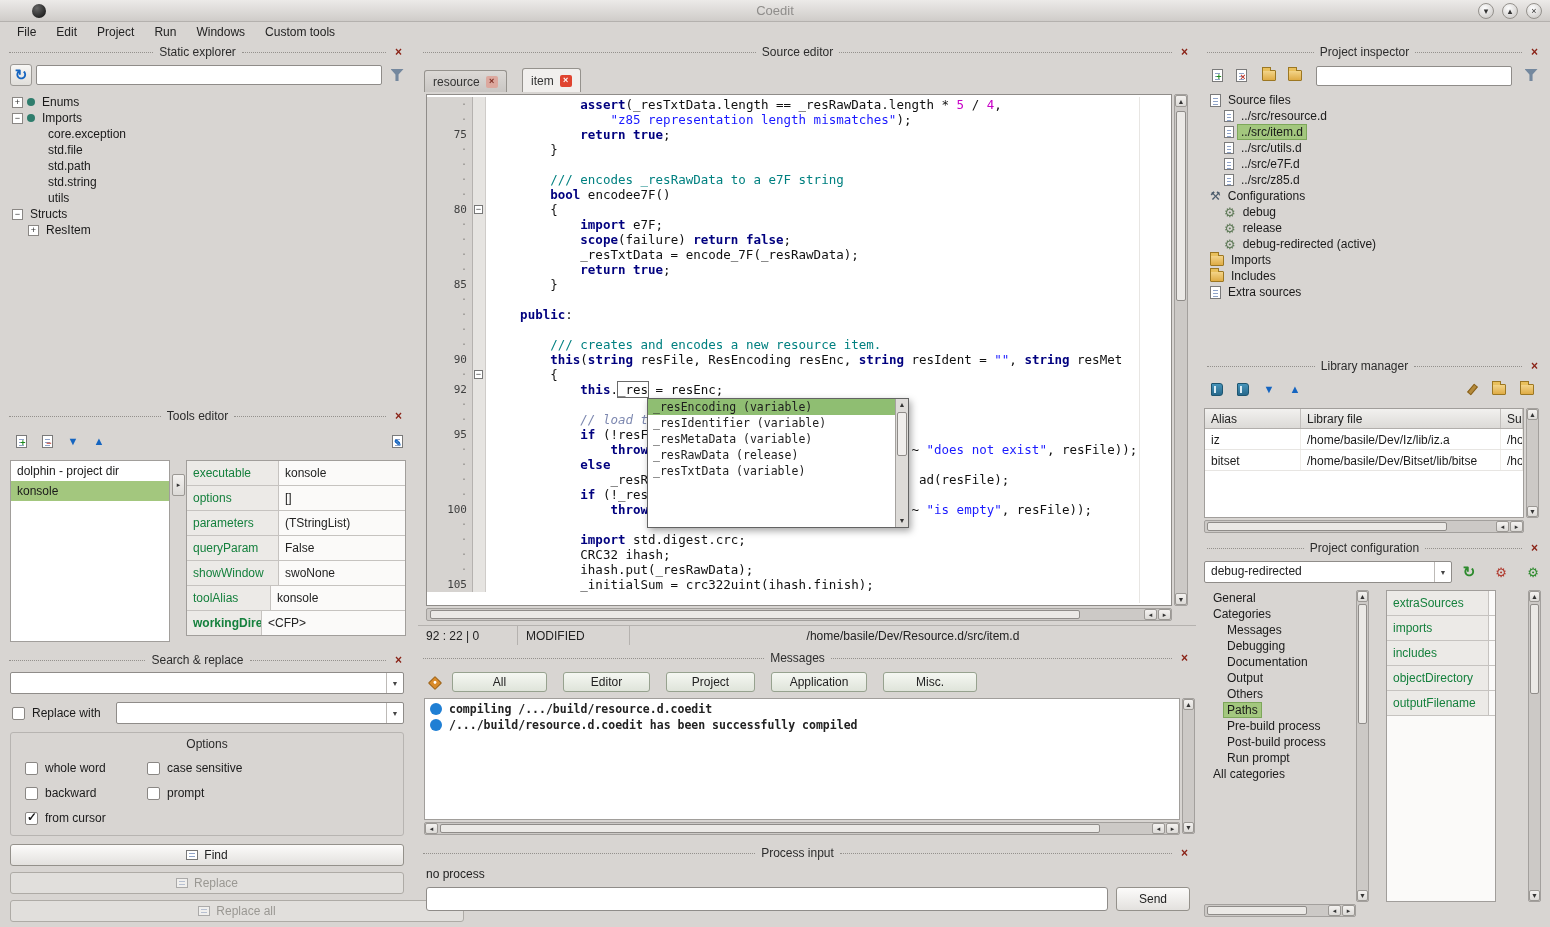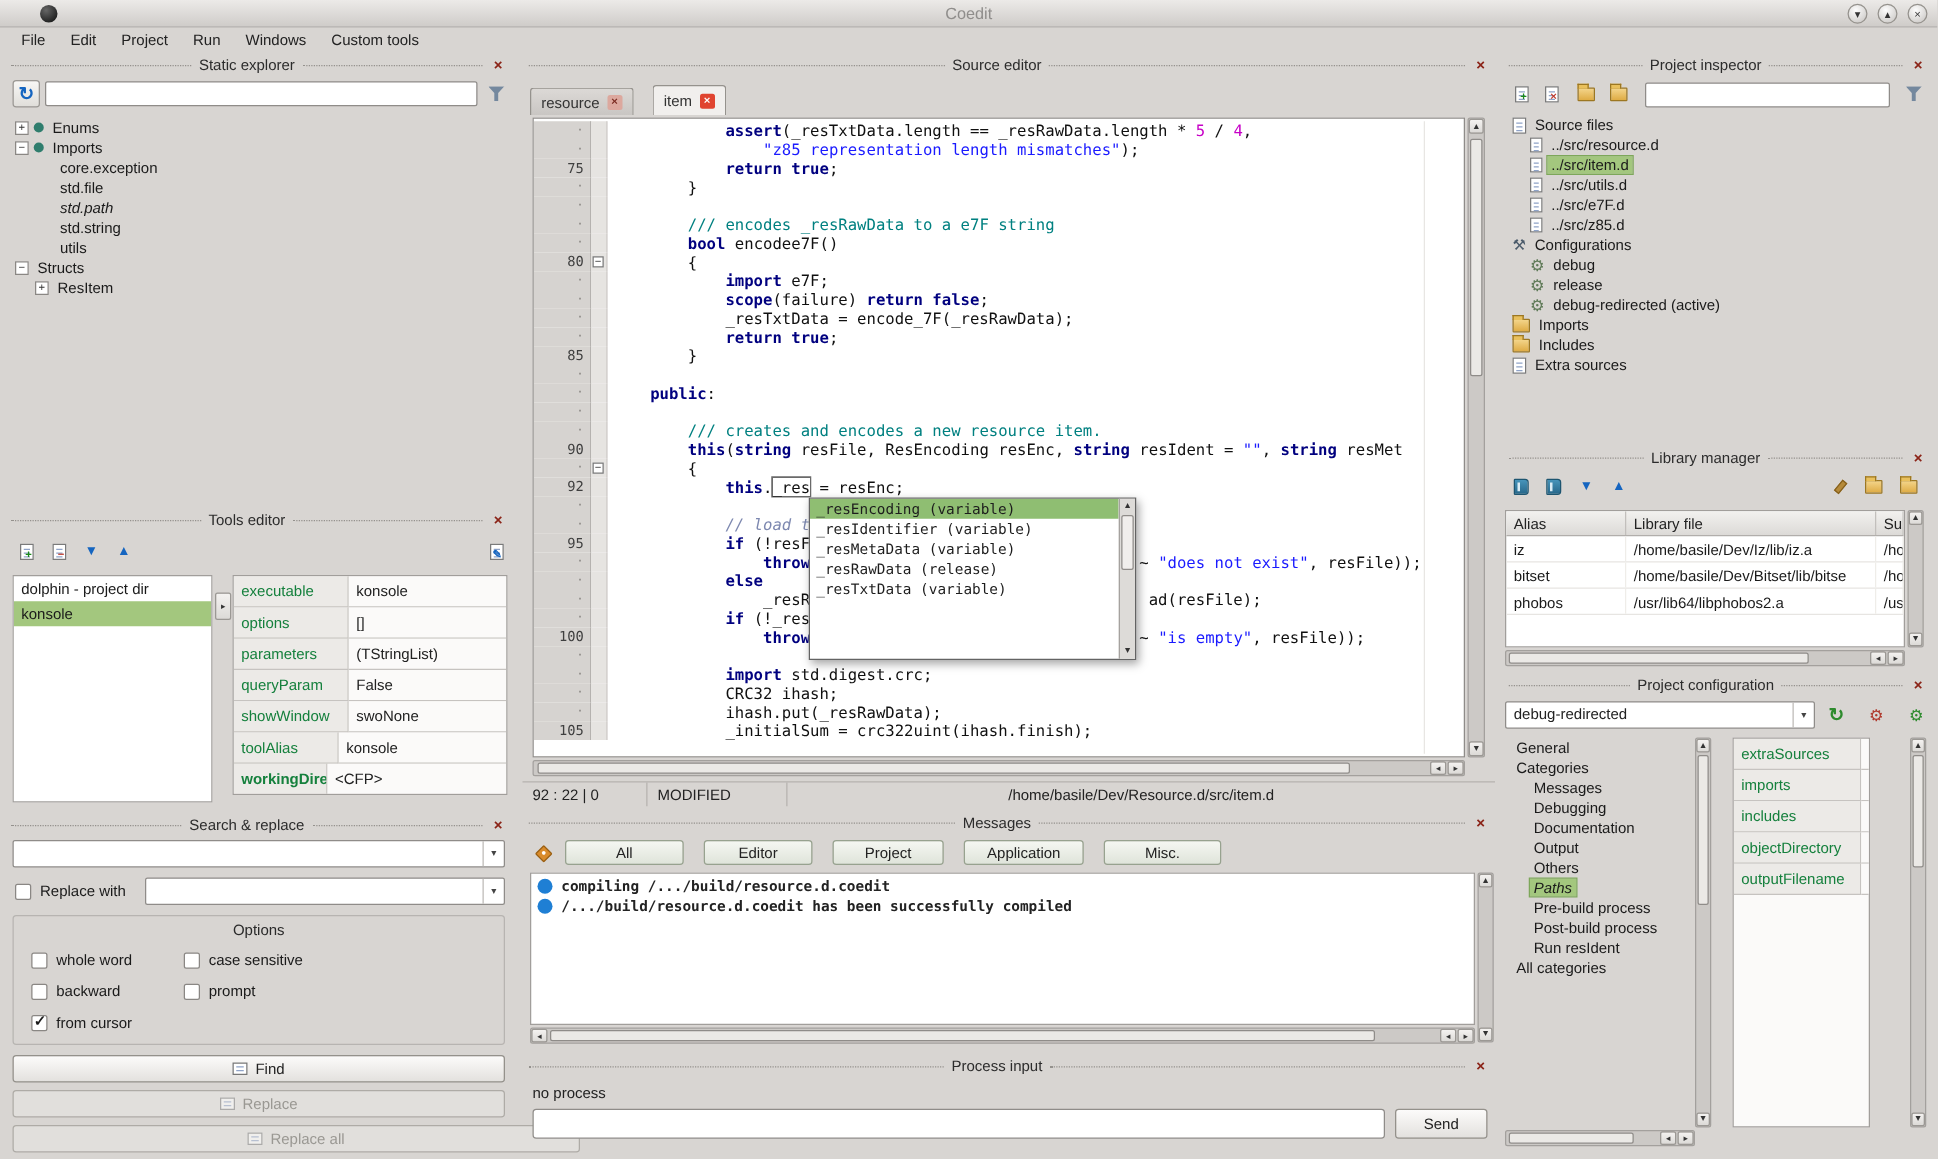--- a/index.html
+++ b/index.html
@@ -191,21 +191,21 @@
         <span class="lbl">Imports</span>
       </div>
       <div class="tree-row" style="padding-left: 22px;">
         <span class="exp-sp"></span>
         <span class="lbl">core.exception</span>
       </div>
       <div class="tree-row" style="padding-left: 22px;">
         <span class="exp-sp"></span>
         <span class="lbl">std.file</span>
       </div>
-      <div class="tree-row" style="padding-left: 22px; font-style: italic;">
+      <div class="tree-row" style="padding-left: 22px;">
         <span class="exp-sp"></span>
         <span class="lbl">std.path</span>
       </div>
       <div class="tree-row" style="padding-left: 22px;">
         <span class="exp-sp"></span>
         <span class="lbl">std.string</span>
       </div>
       <div class="tree-row" style="padding-left: 22px;">
         <span class="exp-sp"></span>
         <span class="lbl">utils</span>
@@ -742,25 +742,20 @@
       <div class="trow">
         <div class="td" style="width: 96px;">iz</div>
         <div class="td" style="width: 200px;">/home/basile/Dev/Iz/lib/iz.a</div>
         <div class="td" style="width: 22px;">/ho</div>
       </div>
       <div class="trow">
         <div class="td" style="width: 96px;">bitset</div>
         <div class="td" style="width: 200px;">/home/basile/Dev/Bitset/lib/bitse</div>
         <div class="td" style="width: 22px;">/ho</div>
       </div>
-      <div class="trow">
-        <div class="td" style="width: 96px;">phobos</div>
-        <div class="td" style="width: 200px;">/usr/lib64/libphobos2.a</div>
-        <div class="td" style="width: 22px;">/us</div>
-      </div>
     </div>
   <div class="sb" style="left:324px;top:50px;width:13px;height:110px;">
     <span class="sbtn" style="left:0;right:0;top:0;height:11px;">▲</span>
     <span class="sbtn" style="left:0;right:0;bottom:0;height:11px;">▼</span>
   </div>
   <div class="sb" style="left:2px;top:162px;width:320px;height:13px;">
     <span class="thumb" style="top:1px;bottom:1px;left:2px;width:240px;"></span>
     <span class="sbtn" style="top:0;bottom:0;right:14px;width:13px;">◂</span>
     <span class="sbtn" style="top:0;bottom:0;right:0;width:13px;">▸</span>
   </div>
@@ -801,31 +796,31 @@
       </div>
       <div class="tree-row" style="padding-left: 20px;">
         <span class="lbl">Documentation</span>
       </div>
       <div class="tree-row" style="padding-left: 20px;">
         <span class="lbl">Output</span>
       </div>
       <div class="tree-row" style="padding-left: 20px;">
         <span class="lbl">Others</span>
       </div>
-      <div class="tree-row" style="padding-left: 20px; font-style: italic;">
+      <div class="tree-row" style="padding-left: 20px;">
         <span class="lbl sel-label">Paths</span>
       </div>
       <div class="tree-row" style="padding-left: 20px;">
         <span class="lbl">Pre-build process</span>
       </div>
       <div class="tree-row" style="padding-left: 20px;">
         <span class="lbl">Post-build process</span>
       </div>
       <div class="tree-row" style="padding-left: 20px;">
-        <span class="lbl">Run resIdent</span>
+        <span class="lbl">Run prompt</span>
       </div>
       <div class="tree-row" style="padding-left: 6px;">
         <span class="lbl">All categories</span>
       </div>
     </div>
   <div class="sb" style="left:154px;top:50px;width:13px;height:312px;">
     <span class="sbtn" style="left:0;right:0;top:0;height:11px;">▲</span>
     <span class="sbtn" style="left:0;right:0;bottom:0;height:11px;">▼</span>
     <span class="thumb" style="left:1px;right:1px;top:13px;height:120px;"></span>
   </div>

